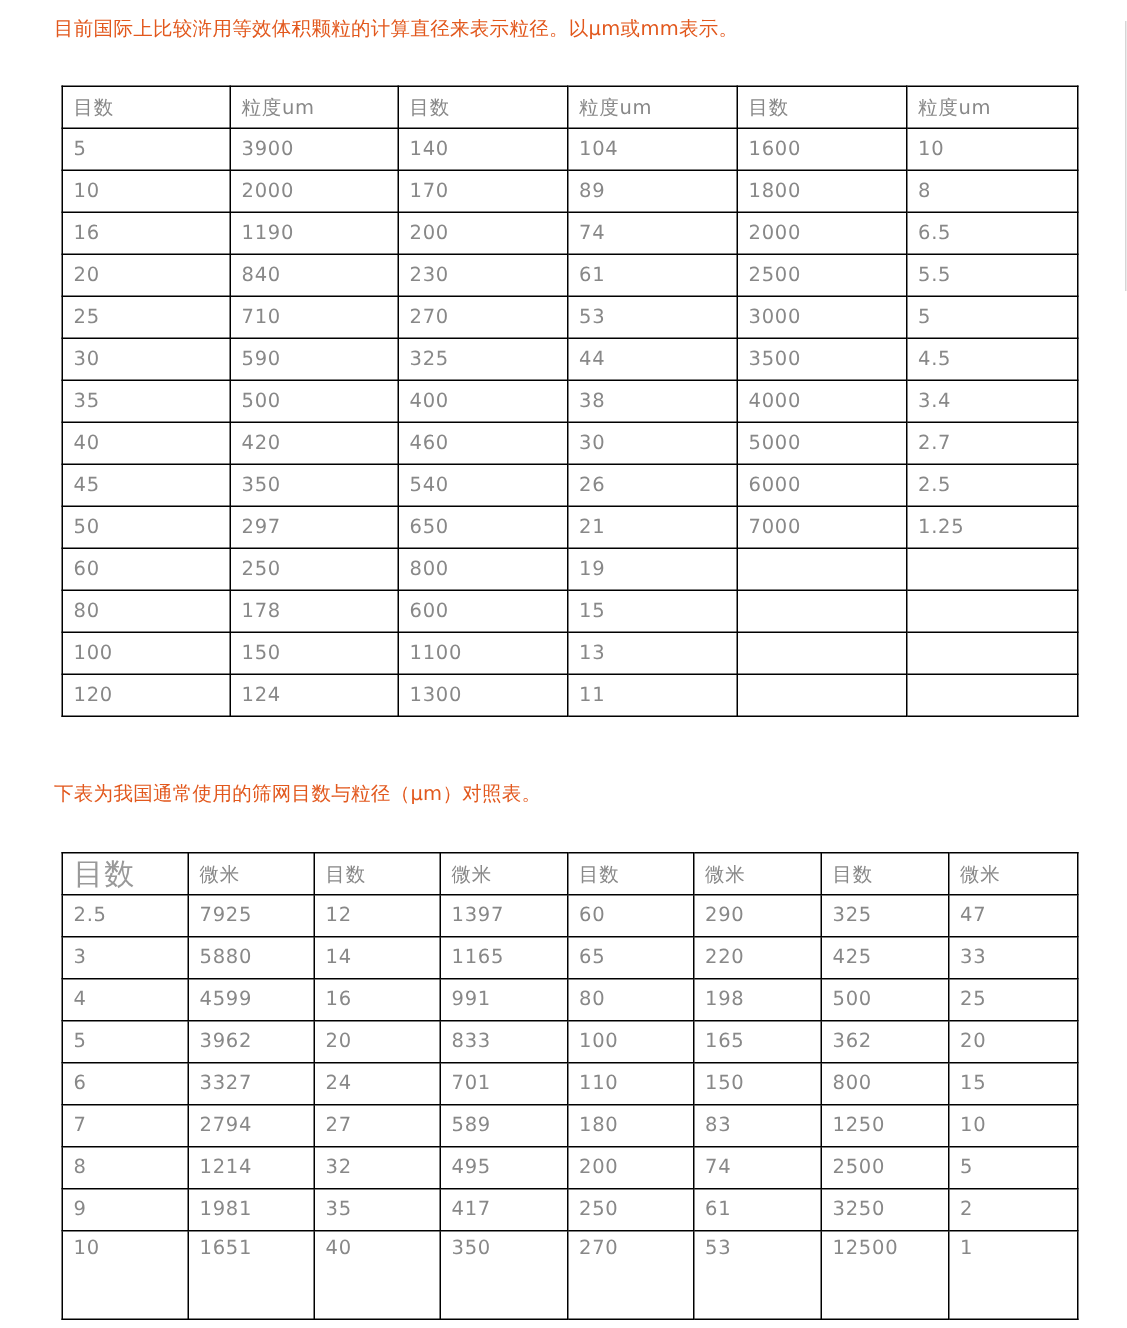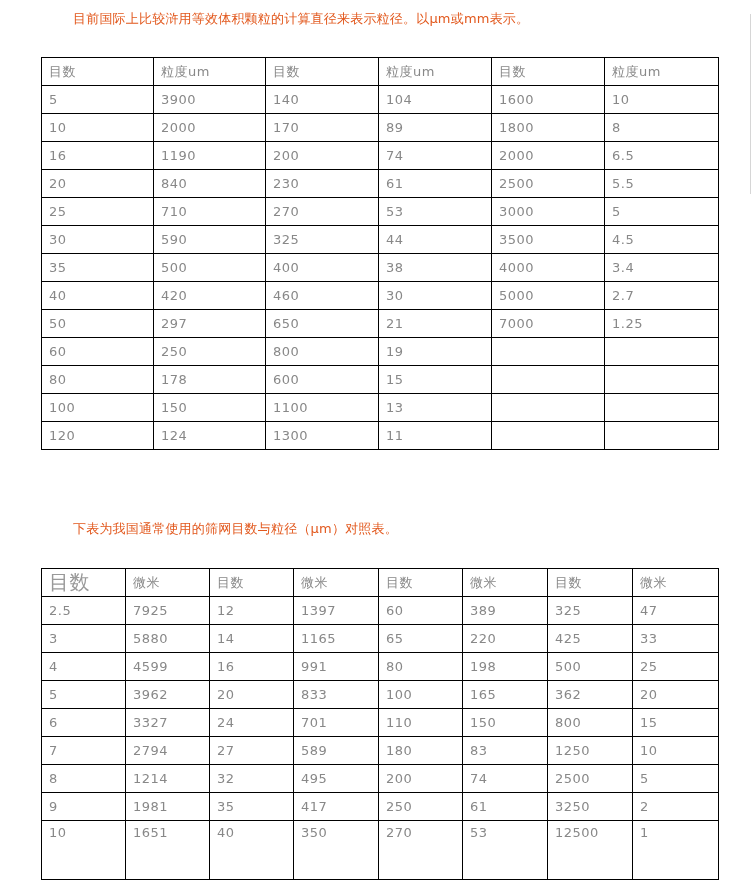--- a/index.html
+++ b/index.html
@@ -1,18 +1,18 @@
 <!DOCTYPE html>
 <html><head>
 <meta charset="utf-8">
 <style>
   html, body { margin:0; padding:0; background:#ffffff; }
   body { width:751px; height:885px; position:relative; overflow:hidden;
          font-family:"DejaVu Sans", "Liberation Sans", sans-serif; }
-  .note { position:absolute; left:36px; font-size:13px; color:#e2581d; white-space:nowrap; letter-spacing:0.2px;margin-left:37px; }
+  .note { position:absolute; left:36px; font-size:13px; color:#e2581d; white-space:nowrap; letter-spacing:0.2px; }
   .note1 { top:10px; }
   .note2 { top:520px; }
   .vline { position:absolute; left:750px; top:14px; width:1px; height:180px; background:#d6d6d6; }
   table { position:absolute; border-collapse:collapse; table-layout:fixed; }
   td { border:1px solid #000; color:#888; font-size:13px; padding:0 0 0 7px; vertical-align:middle;
        white-space:nowrap; overflow:hidden; letter-spacing:0.5px; }
   #t1 { left:41px; top:57px; width:677px; }
   #t1 td { height:27px; }
   #t2 { left:41px; top:568px; width:677px; }
   #t2 td { height:27px; }
@@ -102,20 +102,28 @@
       </tr>
       <tr>
         <td>40</td>
         <td>420</td>
         <td>460</td>
         <td>30</td>
         <td>5000</td>
         <td>2.7</td>
       </tr>
       <tr>
+        <td>45</td>
+        <td>350</td>
+        <td>540</td>
+        <td>26</td>
+        <td>6000</td>
+        <td>2.5</td>
+      </tr>
+      <tr>
         <td>50</td>
         <td>297</td>
         <td>650</td>
         <td>21</td>
         <td>7000</td>
         <td>1.25</td>
       </tr>
       <tr>
         <td>60</td>
         <td>250</td>
@@ -174,21 +182,21 @@
         <td class="hdr">微米</td>
         <td class="hdr">目数</td>
         <td class="hdr">微米</td>
       </tr>
       <tr>
         <td>2.5</td>
         <td>7925</td>
         <td>12</td>
         <td>1397</td>
         <td>60</td>
-        <td>389</td>
+        <td>290</td>
         <td>325</td>
         <td>47</td>
       </tr>
       <tr>
         <td>3</td>
         <td>5880</td>
         <td>14</td>
         <td>1165</td>
         <td>65</td>
         <td>220</td>

